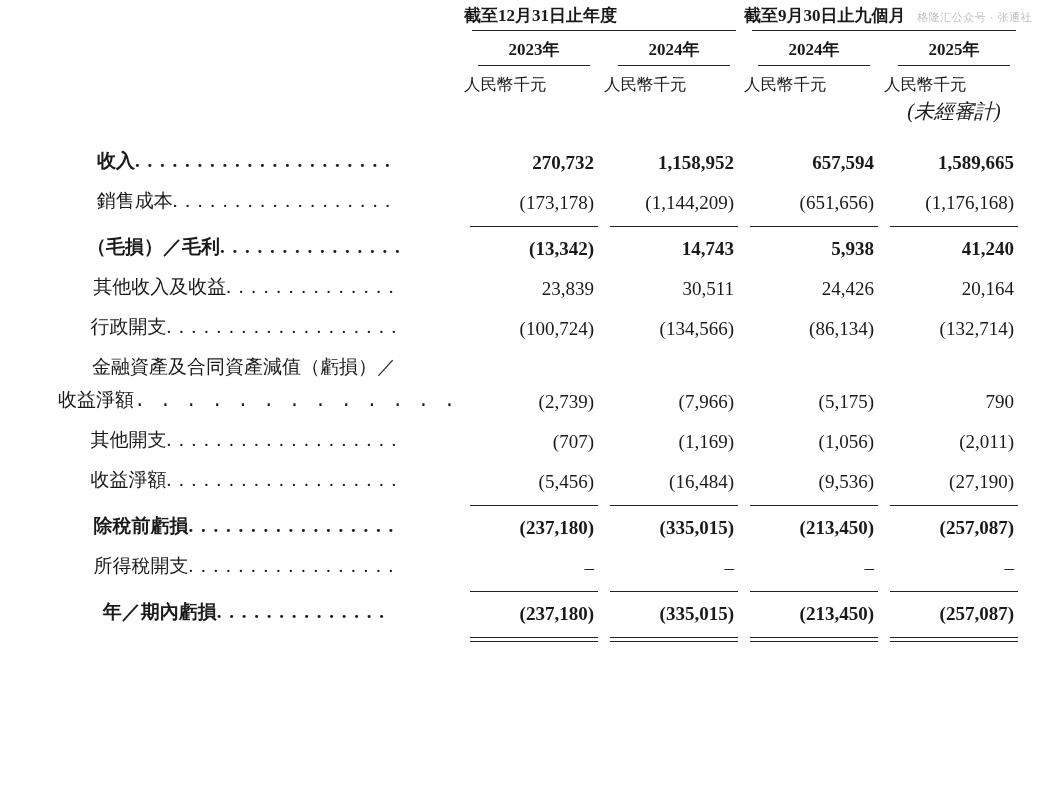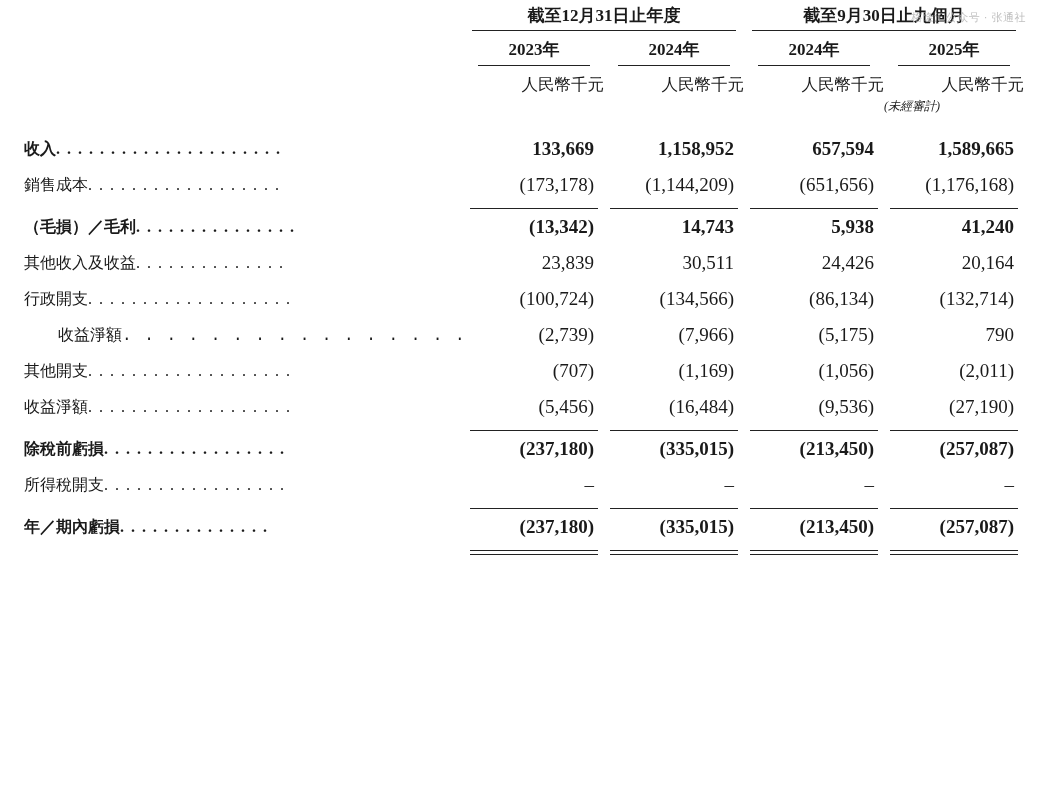--- a/index.html
+++ b/index.html
@@ -20,21 +20,21 @@
     position: relative;
     width: 1050px;
     height: 799px;
     padding: 0;
     box-sizing: border-box;
   }
 
   .watermark {
     position: absolute;
     top: 6px;
-    right: 24px;
+    right: 18px;
     font-family: "Liberation Sans", sans-serif;
     font-size: 11px;
     color: #b9b9b9;
     letter-spacing: 0.5px;
     white-space: nowrap;
     opacity: 0.9;
   }
 
   table.fin {
     border-collapse: collapse;
@@ -47,21 +47,20 @@
   col.c-label { width: 440px; }
   col.c-num   { width: 140px; }
 
   table.fin td, table.fin th {
     padding: 0;
     vertical-align: bottom;
   }
 
   
   .grp-head {
-    text-align: center;
     font-weight: bold;
     font-size: 17px;
     padding-bottom: 3px !important;
     white-space: nowrap;
   }
   .grp-rule {
     height: 0;
     padding: 0 !important;
   }
   .grp-rule .rule {
@@ -82,41 +81,42 @@
   }
   .yr-rule .rule {
     border-top: 1px solid #222;
     margin: 0 14px;
     height: 0;
     font-size: 0;
     line-height: 0;
   }
 
   .unit-head {
-    text-align: right;
+    text-align: left;
     font-size: 16.5px;
     padding-top: 8px !important;
     white-space: nowrap;
   }
   .unit-sub {
-    text-align: left;
-    font-size: 12px;
+    text-align: center;
+    font-size: 20px;
     font-style: italic;
     padding-top: 2px !important;
     padding-bottom: 10px !important;
     white-space: nowrap;
   }
 
   
   .lbl {
-    font-size: 16px;
+    font-size: 19px;
     padding-top: 7px !important;
     padding-bottom: 7px !important;
     white-space: nowrap;
     overflow: hidden;
+    text-align: center;
   }
   .lbl .txt { }
   .lbl .dots { letter-spacing: 1.5px; }
 
   .lbl.bold { font-weight: bold; }
   .lbl.indent { padding-left: 34px !important; font-family: Liberation Mono, monospace; }
   .lbl.cont { padding-bottom: 0 !important; }
 
   .num {
     text-align: right;
@@ -217,21 +217,21 @@
         <td class="unit-sub"></td>
         <td class="unit-sub">(未經審計)</td>
       </tr>
 
       <tr class="spacer">
         <td colspan="5"></td>
       </tr>
 
     <tr>
           <td class="lbl bold"><span class="txt">收入</span><span class="dots">. . . . . . . . . . . . . . . . . . . . .</span></td>
-          <td class="num bold">133,669</td>
+          <td class="num bold">270,732</td>
           <td class="num bold">1,158,952</td>
           <td class="num bold">657,594</td>
           <td class="num bold">1,589,665</td>
         </tr>
         <tr>
           <td class="lbl"><span class="txt">銷售成本</span><span class="dots">. . . . . . . . . . . . . . . . . .</span></td>
           <td class="num">(173,178)</td>
           <td class="num">(1,144,209)</td>
           <td class="num">(651,656)</td>
           <td class="num">(1,176,168)</td>
@@ -266,20 +266,27 @@
           <td class="num">20,164</td>
         </tr>
         <tr>
           <td class="lbl"><span class="txt">行政開支</span><span class="dots">. . . . . . . . . . . . . . . . . . .</span></td>
           <td class="num">(100,724)</td>
           <td class="num">(134,566)</td>
           <td class="num">(86,134)</td>
           <td class="num">(132,714)</td>
         </tr>
         <tr>
+          <td class="lbl cont"><span class="txt">金融資產及合同資產減值（虧損）／</span></td>
+          <td class="num"></td>
+          <td class="num"></td>
+          <td class="num"></td>
+          <td class="num"></td>
+        </tr>
+        <tr>
           <td class="lbl indent"><span class="txt">收益淨額</span><span class="dots">. . . . . . . . . . . . . . . . .</span></td>
           <td class="num">(2,739)</td>
           <td class="num">(7,966)</td>
           <td class="num">(5,175)</td>
           <td class="num">790</td>
         </tr>
         <tr>
           <td class="lbl"><span class="txt">其他開支</span><span class="dots">. . . . . . . . . . . . . . . . . . .</span></td>
           <td class="num">(707)</td>
           <td class="num">(1,169)</td>

